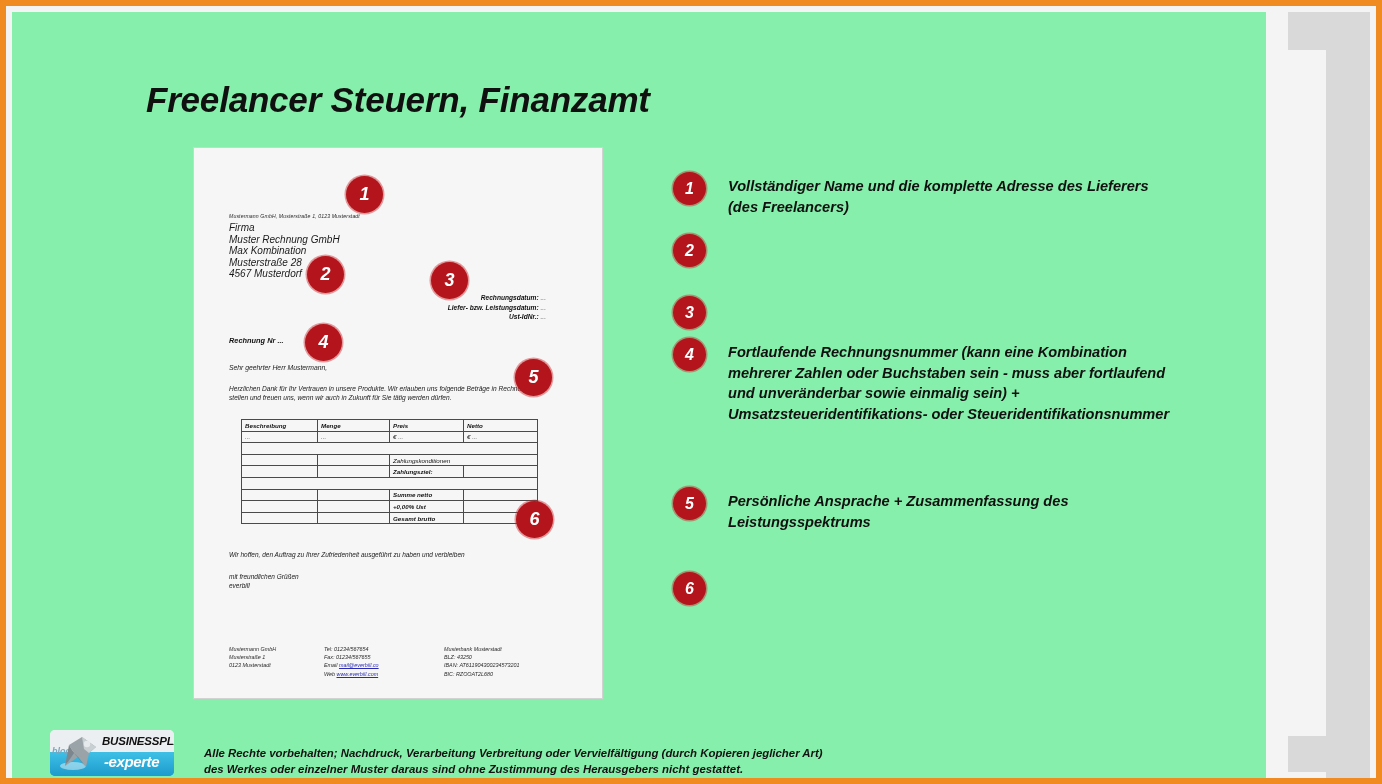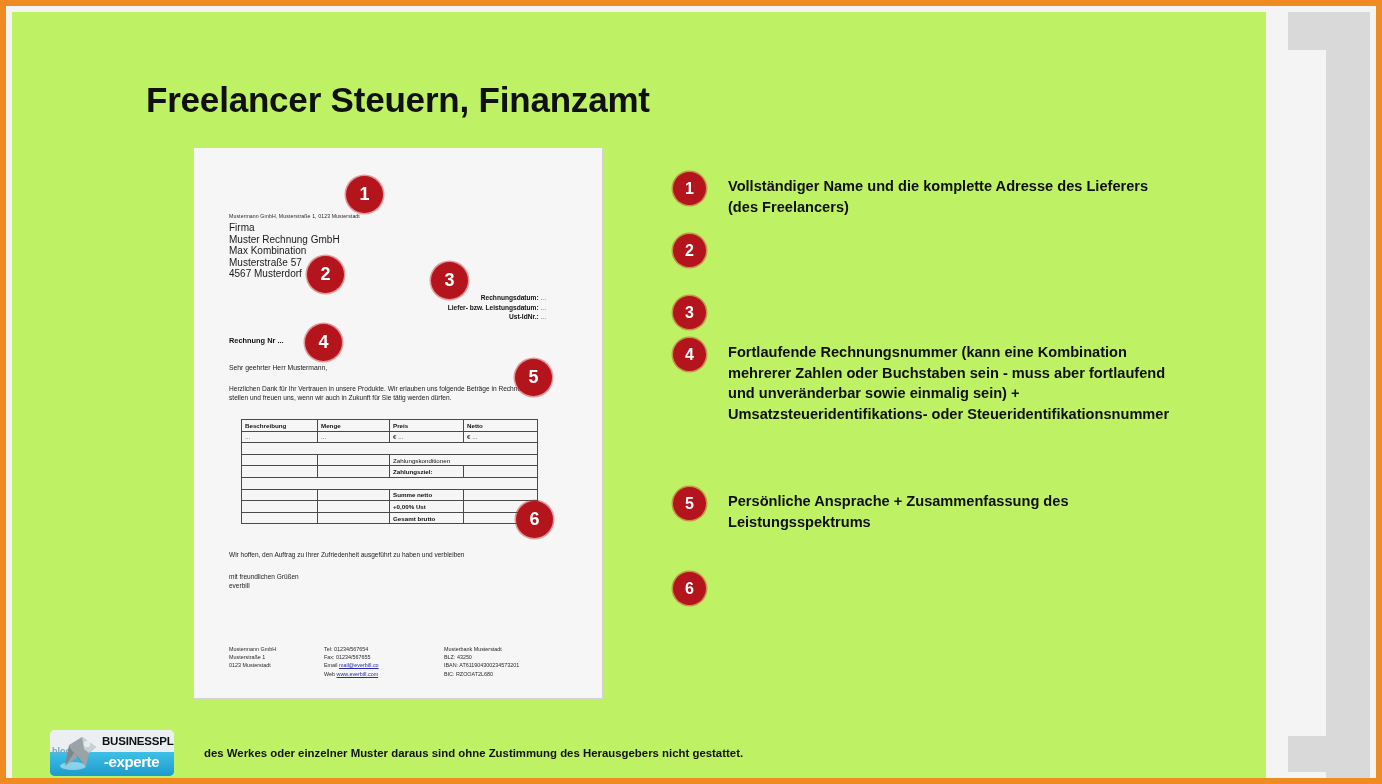--- a/index.html
+++ b/index.html
@@ -52,21 +52,22 @@
     width: 38px;
     height: 36px;
     background: #d9d9d9;
   }
 
   .canvas {
     position: absolute;
     left: 6px; top: 6px;
     width: 1254px;
     height: 772px;
-    background: #bef264;
+    background: #86efac;
+    font-style: italic;
   }
 
   
   .page-title {
     position: absolute;
     left: 134px;
     top: 68px;
     font-size: 35px;
     font-weight: bold;
     color: #101010;
@@ -353,21 +354,21 @@
     <div class="page-title">Freelancer Steuern, Finanzamt</div>
 
     <div class="invoice-panel">
 
       <div class="inv inv-sender">Mustermann GmbH, Musterstraße 1,  0123 Musterstadt</div>
 
       <div class="inv inv-recipient">
         <div>Firma</div>
         <div>Muster Rechnung GmbH</div>
         <div>Max Kombination</div>
-        <div>Musterstraße 57</div>
+        <div>Musterstraße 28</div>
         <div>4567 Musterdorf</div>
       </div>
 
       <div class="inv inv-dates">
         <div>
           <span>Rechnungsdatum:</span>
           <span class="dots">...</span>
         </div>
         <div>
           <span>Liefer- bzw. Leistungsdatum:</span>
@@ -493,20 +494,21 @@
       <div class="legend-item" style="top:315px;">
         <div class="badge legend-badge">5</div>
         <div class="legend-text">Persönliche Ansprache + Zusammenfassung des Leistungsspektrums</div>
       </div>
       <div class="legend-item" style="top:400px;">
         <div class="badge legend-badge">6</div>
       </div>
     </div>
 
     <div class="footer-copy">
+      <div>Alle Rechte vorbehalten; Nachdruck, Verarbeitung Verbreitung oder Vervielfältigung (durch Kopieren jeglicher Art)</div>
       <div>des Werkes oder einzelner Muster daraus sind ohne Zustimmung des Herausgebers nicht gestattet.</div>
     </div>
 
 
     <div class="logo">
       <div class="logo-top"></div>
       <div class="logo-bottom"></div>
       <div class="logo-blog">blog</div>
       <svg class="logo-pin" viewBox="0 0 46 42">
         <ellipse cx="17" cy="33" rx="13" ry="4" fill="#ffffff" opacity="0.45"></ellipse>

